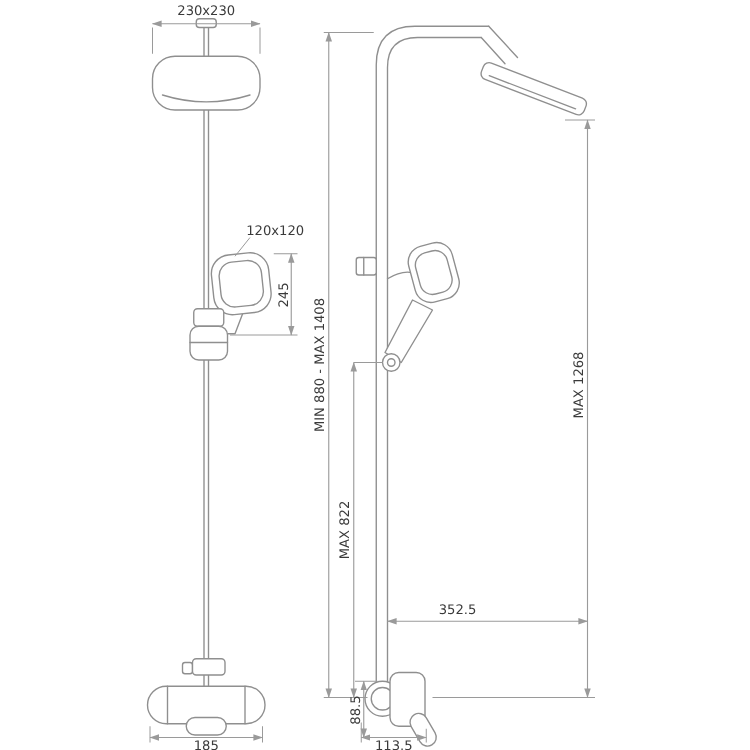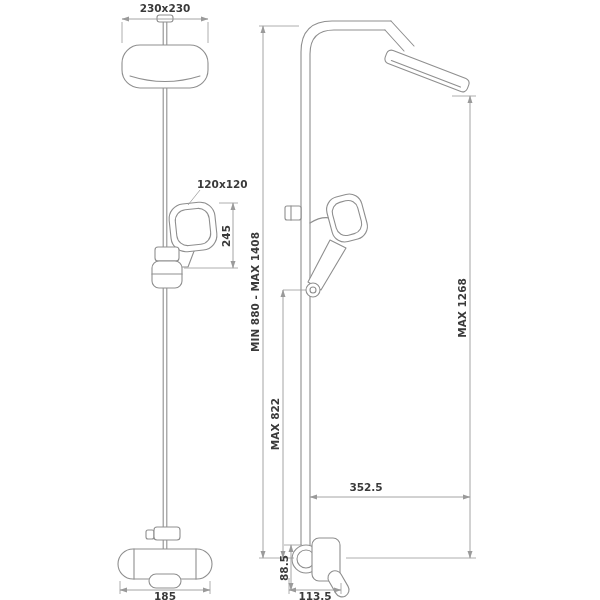--- a/index.html
+++ b/index.html
@@ -1,19 +1,19 @@
 <!DOCTYPE html>
 <html style="--background: #ffffff; --line: #8f8f8f; --dim_line: #9a9a9a; --text: #3a3a3a;"><head>
 <meta charset="utf-8">
 <style>
   :root{
     --background:#ffffff; --line:#8f8f8f; --dim_line:#9a9a9a; --text:#3a3a3a;
   }
   html,body{margin:0;padding:0;background:var(--background);}
-  .canvas{width:540px;height:600px;background:var(--background);position:relative;overflow:hidden;font-weight:bold;}
+  .canvas{width:540px;height:600px;background:var(--background);position:relative;overflow:hidden;}
   svg text{font-family:"DejaVu Sans", sans-serif;font-size:10.5px;fill:var(--text);}
   .obj {fill:none;stroke:var(--line);stroke-width:1.1;stroke-linecap:round;stroke-linejoin:round;}
   .objf{fill:#ffffff;stroke:var(--line);stroke-width:1.1;stroke-linejoin:round;}
   .dim {fill:none;stroke:var(--dim_line);stroke-width:0.9;}
   .ext {fill:none;stroke:var(--dim_line);stroke-width:0.8;}
   #arrow path{fill:var(--dim_line);stroke:none;}
 </style>
 </head>
 <body>
 

